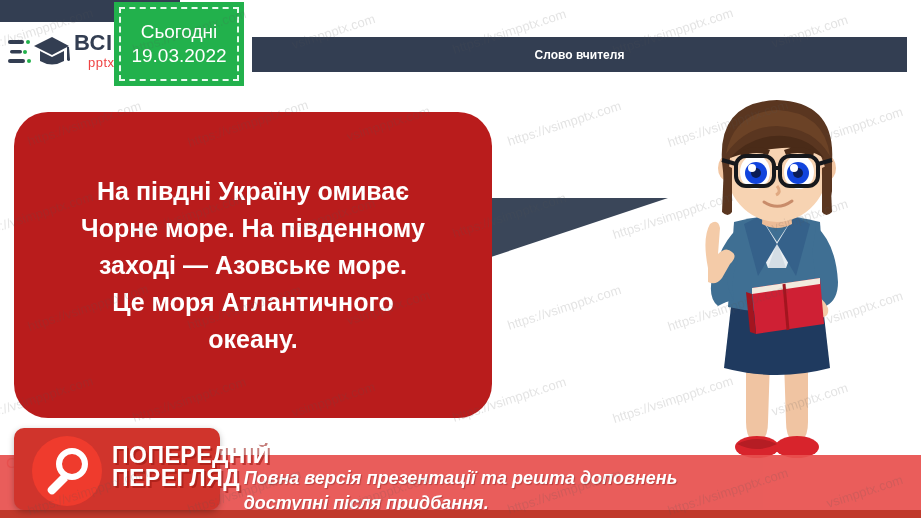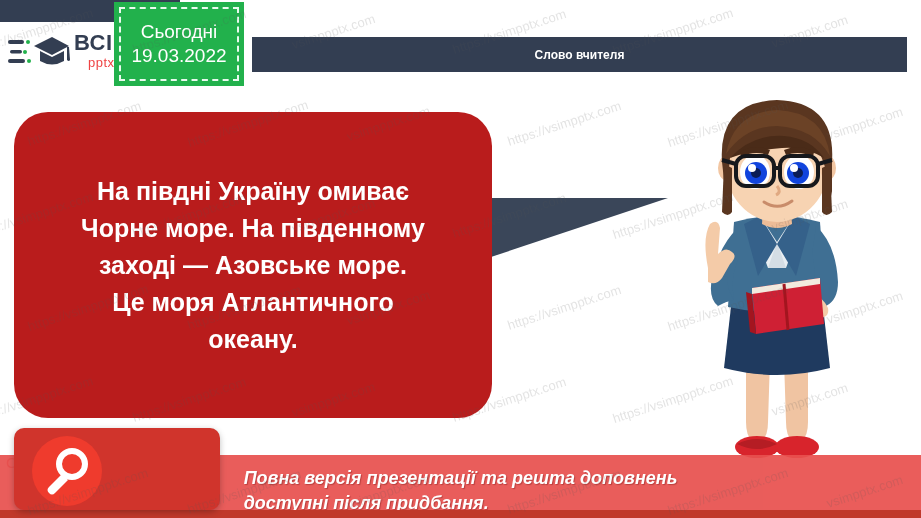--- a/index.html
+++ b/index.html
@@ -207,20 +207,24 @@
 доступні після придбання.</div>
   </div>
   <div class="banner-strip"></div>
 
   <div class="badge">
     <div class="badge-circle">
       <svg viewBox="0 0 54 54" width="54" height="54">
         <circle cx="32" cy="20" r="13" fill="none" stroke="#ffffff" stroke-width="6"></circle>
         <path d="M22 30 L9 43 q-3 3 0 6 q3 3 6 0 L28 36 Z" fill="#ffffff"></path>
       </svg>
+    </div>
+    <div class="badge-labels">
+      <div>ПОПЕРЕДНІЙ</div>
+      <div>ПЕРЕГЛЯД</div>
     </div>
   </div>
 
   <div class="wm" id="wm">
       <span style="left: -30px; top: 24px;">https://vsimppptx.com</span>
       <span style="left: 130px; top: 24px;">https://vsimpptx.com</span>
       <span style="left: 290px; top: 24px;">vsimppptx.com</span>
       <span style="left: 450px; top: 24px;">https://vsimpptx.com</span>
       <span style="left: 610px; top: 24px;">https://vsimppptx.com</span>
       <span style="left: 770px; top: 24px;">vsimpptx.com</span>

